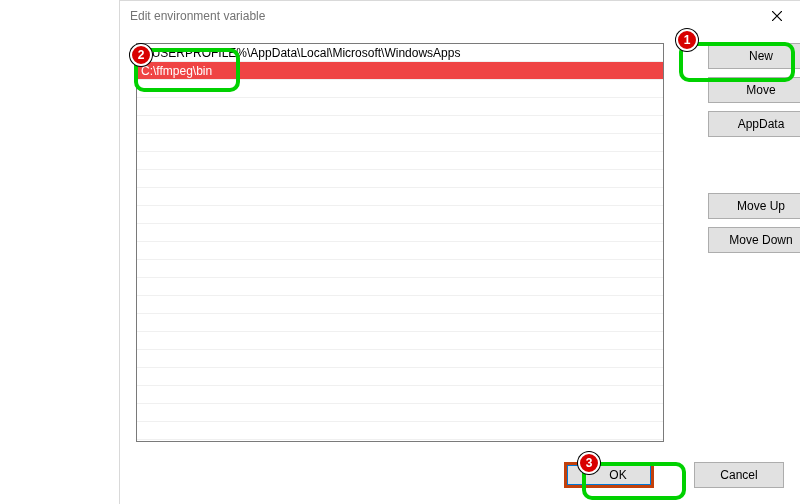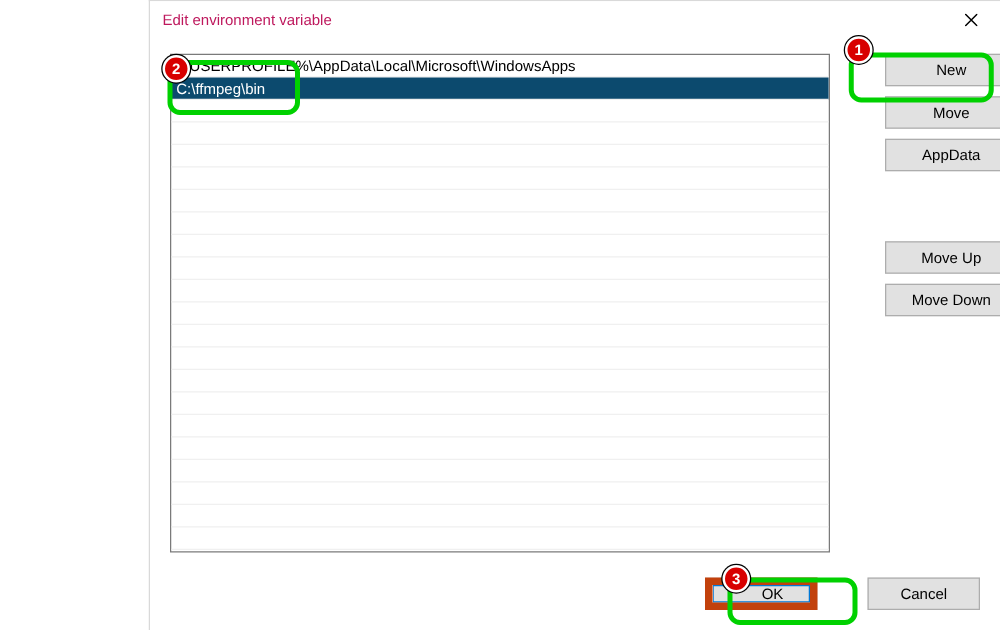--- a/index.html
+++ b/index.html
@@ -17,21 +17,21 @@
       display: flex;
       flex-direction: column;
     }
 
     .titlebar {
       display: flex;
       align-items: center;
       height: 30px;
       padding-left: 10px;
       background: #fff;
-      color: #be185d;
+      color: #737373;
       gap: 23px;
     }
     .titlebar .title { flex: 1; font-size: 12px; }
     .close-btn {
       width: 46px; height: 30px;
       display: flex; align-items: center; justify-content: center;
       background: transparent;
       color: #000;
       font-size: 13px;
     }
@@ -51,21 +51,21 @@
     }
     .row {
       height: 18px;
       line-height: 18px;
       padding: 0 4px;
       font-size: 12px;
       border-bottom: 1px solid #f0f0f0;
       color: #000;
       white-space: nowrap;
     }
-    .row.selected { background: #0c4a6e; color: #fff; }
+    .row.selected { background: #ef4444; color: #fff; }
 
     .side {
       width: 106px;
       display: flex;
       flex-direction: column;
       gap: 8px;
     }
     .side .spacer1 { height: 40px; }
     .side .spacer2 { height: 52px; }
 
@@ -83,21 +83,21 @@
       margin-left: 30px;
     }
 
     .footer {
       display: flex;
       justify-content: flex-end;
       gap: 10px;
       padding: 8px 16px 16px 0;
     }
     .footer .btn { width: 90px; height: 26px; }
-    .footer .ok-btn { border: 6px solid #c2410c; box-shadow: inset 0 0 0 1px #0078d7; padding-left: 18px; }
+    .footer .ok-btn { border: 3px solid #c2410c; box-shadow: inset 0 0 0 1px #0078d7; padding-left: 18px; }
 
     
     .callout {
       position: absolute;
       width: 22px; height: 22px;
       border-radius: 50%;
       background: #d80000;
       border: 2px solid #fff;
       box-shadow: 0 0 0 1px #000;
       color: #fff;

